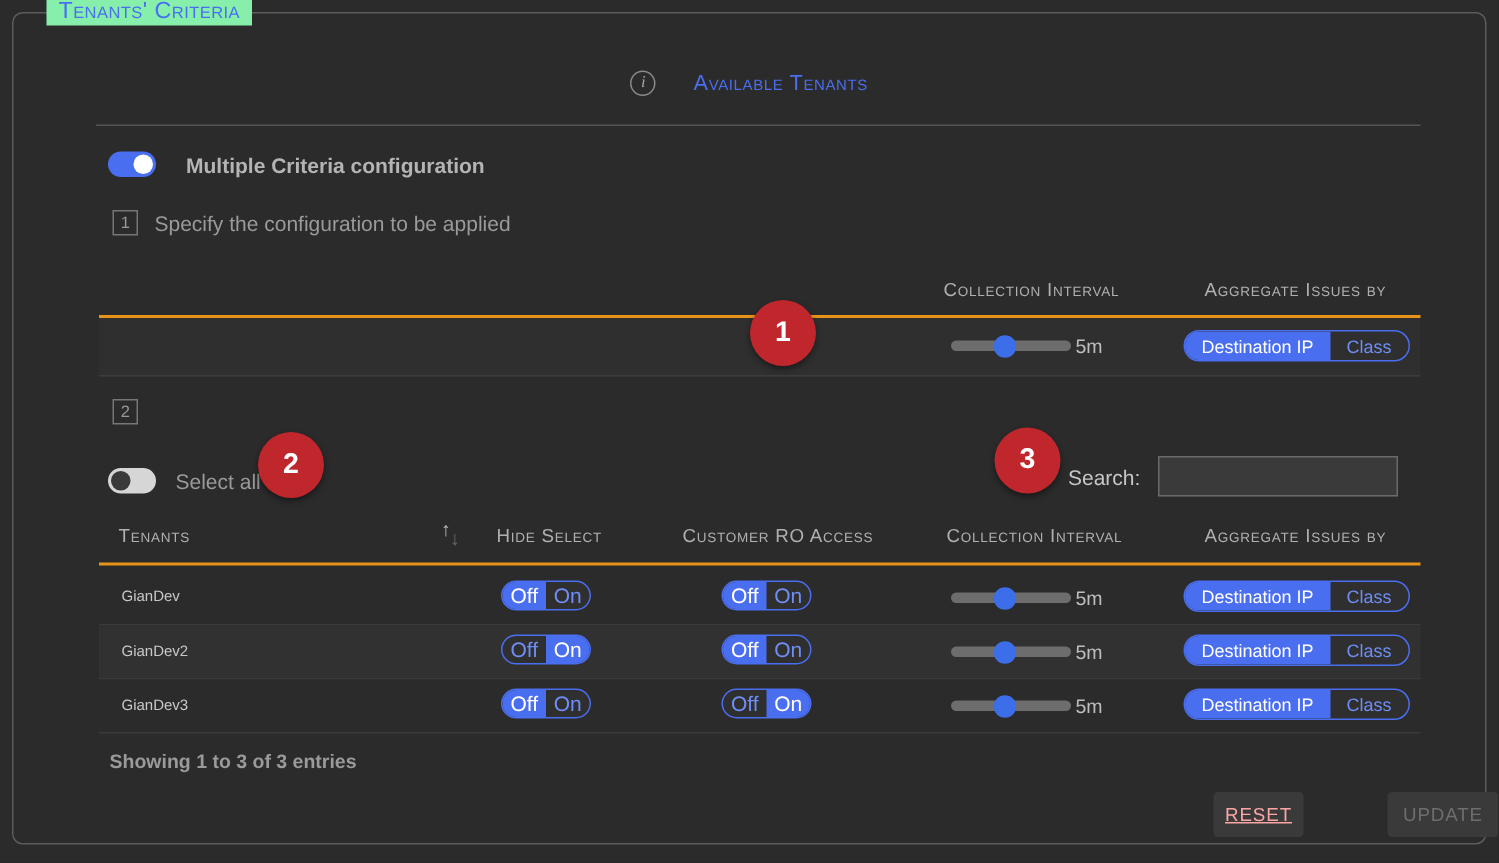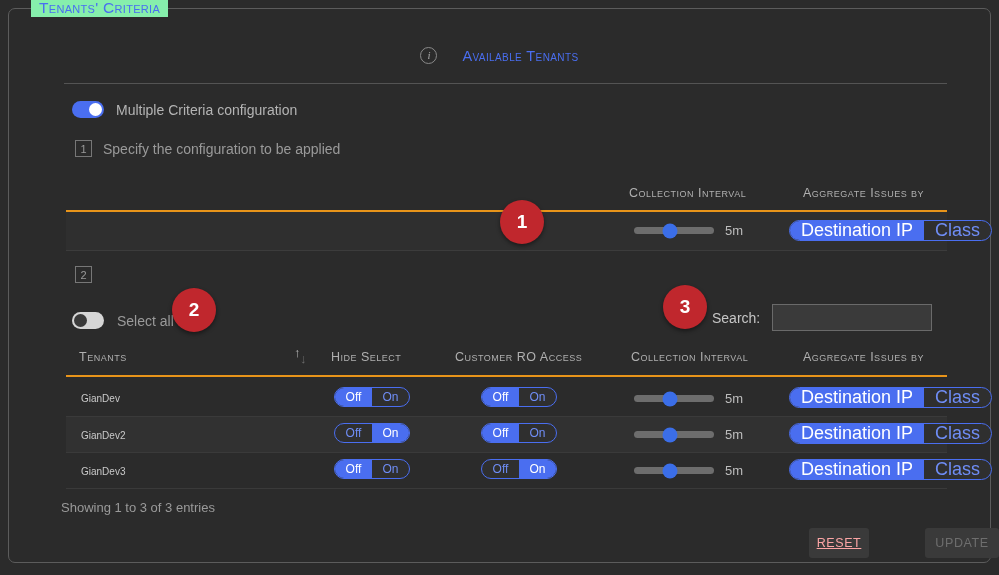--- a/index.html
+++ b/index.html
@@ -66,21 +66,21 @@
     position: absolute;
     left: 55px; top: 74px;
     width: 883px; height: 1px;
     background: #545454;
   }
 
   
   .mc-row {
     position: absolute;
     left: 63px; top: 92px;
-    display: flex; align-items: center; gap: 12px;
+    display: flex; align-items: center; gap: 20px; font-weight: bold;
   }
   .switch {
     width: 32px; height: 17px;
     border-radius: 9px;
     position: relative;
     flex: none;
   }
   .switch.on  { background: #4a6ef0; }
   .switch.off { background: #d6d6d6; }
   .switch .knob {
@@ -131,21 +131,21 @@
     position: absolute;
     left: 57px; top: 203px;
     width: 881px; height: 39px;
     background: #2f2f2f;
     border-bottom: 1px solid #3c3c3c;
   }
 
   
   .slider-wrap {
     position: absolute;
-    display: flex; align-items: center; gap: 11px;
+    display: flex; align-items: center; gap: 3px;
   }
   .slider-track {
     position: relative;
     width: 80px; height: 7px;
     border-radius: 4px;
     background: #6d6d6d;
   }
   .slider-thumb {
     position: absolute;
     left: 45%;
@@ -163,40 +163,40 @@
     display: inline-flex;
     height: 21px;
     border: 1px solid #4a6ef0;
     border-radius: 11px;
     overflow: hidden;
     background: #2f2f2f;
   }
   .seg .opt {
     display: flex; align-items: center; justify-content: center;
     padding: 0 11px;
-    font-size: 18px;
+    font-size: 12px;
     white-space: nowrap;
   }
   .seg .opt.active   { background: #4a6ef0; color: #ffffff; }
   .seg .opt.inactive { background: transparent; color: #6f8df5; }
 
   
   .pill {
     position: absolute;
     display: inline-flex;
     height: 20px;
     border: 1px solid #4a6ef0;
     border-radius: 10px;
     overflow: hidden;
     background: #2f2f2f;
   }
   .pill .opt {
     display: flex; align-items: center; justify-content: center;
-    width: 37px;
-    font-size: 12px;
+    width: 29px;
+    font-size: 14px;
   }
   .pill .opt.active   { background: #4a6ef0; color: #ffffff; }
   .pill .opt.inactive { background: transparent; color: #6f8df5; }
 
   
   .selall-row {
     position: absolute;
     left: 63px; top: 303px;
     display: flex; align-items: center; gap: 13px;
   }
@@ -250,23 +250,24 @@
   .row-sep {
     position: absolute;
     left: 57px;
     width: 881px; height: 1px;
     background: #3a3a3a;
   }
 
   
   .showing {
     position: absolute;
-    left: 52px; top: 491px;
+    left: 64px; top: 491px;
     color: #9a9a9a;
     font-size: 13px;
+    font-weight: bold;
   }
   .btn {
     position: absolute;
     height: 30px;
     border: none;
     border-radius: 3px;
     background: #3a3a3a;
     font-size: 12.5px;
     font-family: "Liberation Sans", sans-serif;
     letter-spacing: .6px;

